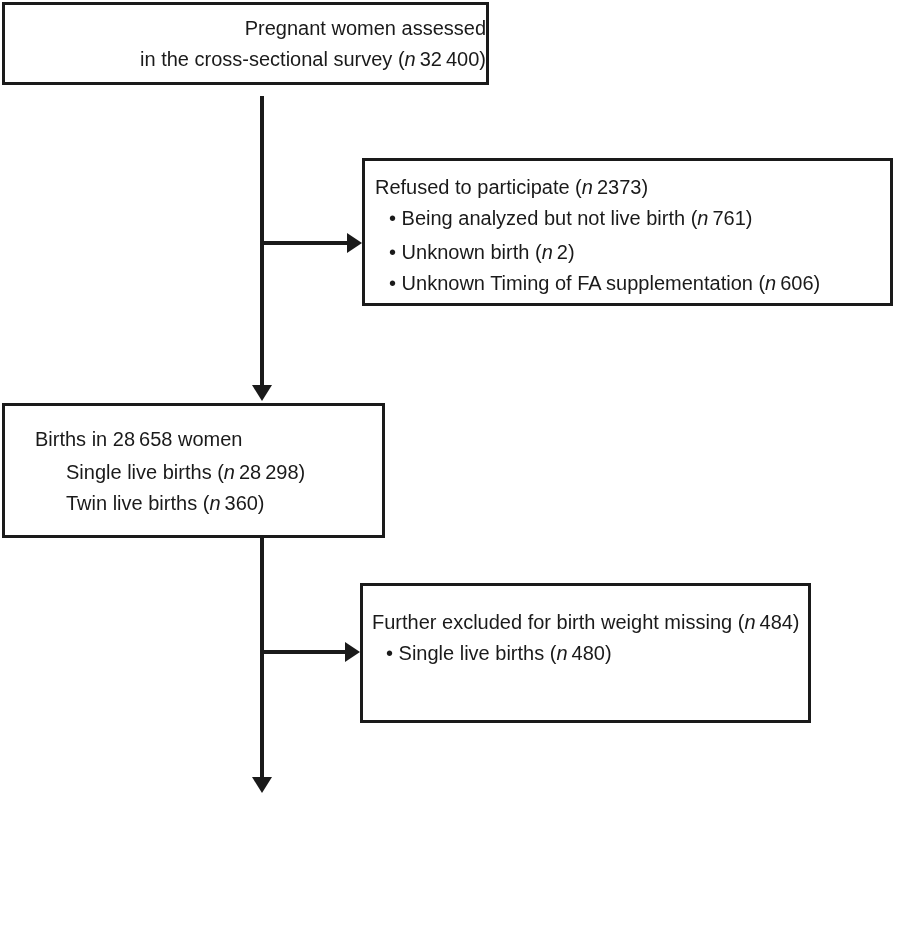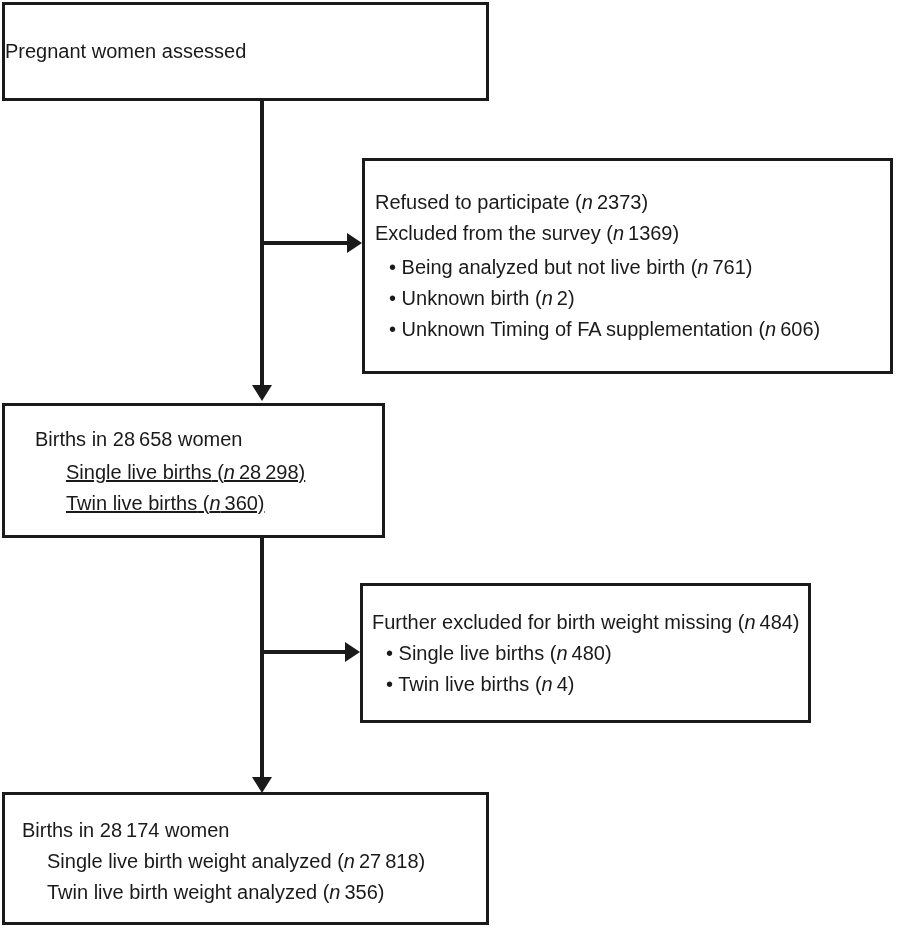--- a/index.html
+++ b/index.html
@@ -16,34 +16,35 @@
   .box {
     position: absolute;
     border: 3px solid #1a1a1a;
     background: #ffffff;
     font-size: 20px;
     line-height: 31px;
   }
   .box .line { white-space: nowrap; }
 
   .box-assessed {
-    left: 2px; top: 2px; width: 487px; height: 99px;
+    left: 2px; top: 2px; width: 487px; height: 83px;
     display: flex; flex-direction: column; justify-content: center;
-    text-align: left;
+    text-align: right;
+    padding-left: 32px;
   }
   .box-excluded-survey {
-    left: 362px; top: 158px; width: 531px; height: 216px;
-    padding: 26px 8px 8px 10px;
+    left: 362px; top: 158px; width: 531px; height: 148px;
+    padding: 11px 8px 8px 10px;
   }
   .box-excluded-survey .line:nth-child(3) { margin-top: 3px; }
   .box-births {
     left: 2px; top: 403px; width: 383px; height: 135px;
     padding: 18px 8px 8px 30px;
   }
-  .box-births .indent { padding-left: 31px; text-decoration: underline; }
+  .box-births .indent { padding-left: 31px; }
   .box-births .line:nth-child(2) { margin-top: 2px; }
   .box-excluded-weight {
     left: 360px; top: 583px; width: 451px; height: 140px;
     padding: 21px 8px 8px 9px;
   }
   .box-analyzed {
     left: 2px; top: 792px; width: 487px; height: 133px;
     padding: 20px 8px 8px 17px;
   }
   .box-analyzed .indent { padding-left: 25px; }
@@ -62,41 +63,35 @@
     <path d="M262 243 L347 243" stroke="#1a1a1a" stroke-width="4" fill="none"></path>
     <polygon points="347,233 347,253 362,243" fill="#1a1a1a"></polygon>
     <path d="M262 537 L262 779" stroke="#1a1a1a" stroke-width="4" fill="none"></path>
     <polygon points="252,777 272,777 262,793" fill="#1a1a1a"></polygon>
     <path d="M262 652 L345 652" stroke="#1a1a1a" stroke-width="4" fill="none"></path>
     <polygon points="345,642 345,662 360,652" fill="#1a1a1a"></polygon>
   </svg>
 
   <div class="box box-assessed">
       <div class="line"><span>Pregnant women assessed</span></div>
+      <div class="line"><span>in the cross-sectional survey</span><span> (<i>n</i> 32 400)</span></div>
     </div>
 
   <div class="box box-excluded-survey">
       <div class="line"><span>Refused to participate</span><span> (<i>n</i> 2373)</span></div>
-      <div class="line"><span>Excluded from the survey</span><span> (<i>n</i> 1369)</span></div>
       <div class="line bullet"><span>• </span><span>Being analyzed but not live birth</span><span> (<i>n</i> 761)</span></div>
       <div class="line bullet"><span>• </span><span>Unknown birth</span><span> (<i>n</i> 2)</span></div>
       <div class="line bullet"><span>• </span><span>Unknown Timing of FA supplementation</span><span> (<i>n</i> 606)</span></div>
     </div>
 
   <div class="box box-births">
       <div class="line"><span>Births in 28 658 women</span></div>
       <div class="line indent"><span>Single live births</span><span> (<i>n</i> 28 298)</span></div>
       <div class="line indent"><span>Twin live births</span><span> (<i>n</i> 360)</span></div>
     </div>
 
   <div class="box box-excluded-weight">
       <div class="line"><span>Further excluded for birth weight missing</span><span> (<i>n</i> 484)</span></div>
       <div class="line bullet"><span>• </span><span>Single live births</span><span> (<i>n</i> 480)</span></div>
-      <div class="line bullet"><span>• </span><span>Twin live births</span><span> (<i>n</i> 4)</span></div>
     </div>
 
-  <div class="box box-analyzed">
-      <div class="line"><span>Births in 28 174 women</span></div>
-      <div class="line indent"><span>Single live birth weight analyzed</span><span> (<i>n</i> 27 818)</span></div>
-      <div class="line indent"><span>Twin live birth weight analyzed</span><span> (<i>n</i> 356)</span></div>
-    </div>
 
 </div>
 
 </body></html>

